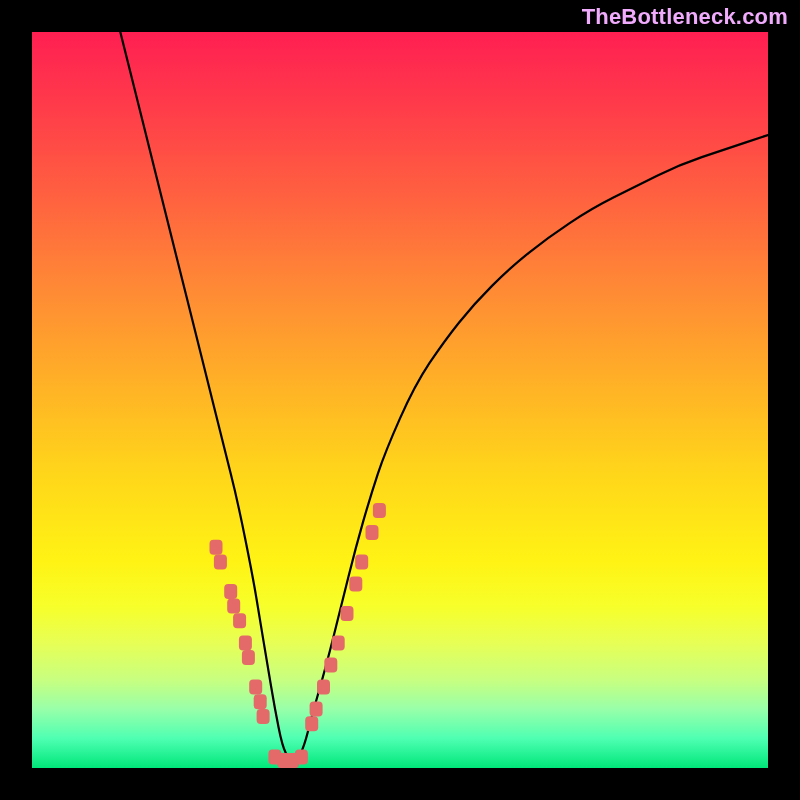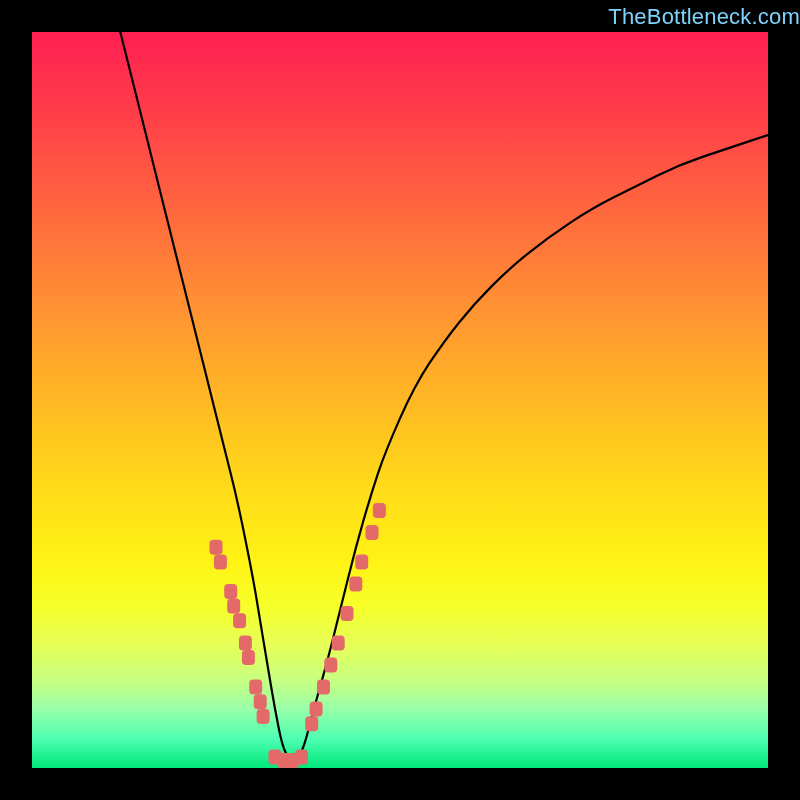--- a/index.html
+++ b/index.html
@@ -37,25 +37,25 @@
       #e7ff55 83%,
       #c8ff80 88%,
       #98ffa9 92%,
       #4effb2 96%,
       #00e77a 100%
     );
   }
   .watermark {
     position: absolute;
     top: 4px;
-    right: 0;
+    right: 12px;
     font-family: Arial, Helvetica, sans-serif;
     font-size: 22px;
-    font-weight: 400;
-    color: #7dd3fc;
+    font-weight: 700;
+    color: #f0abfc;
     letter-spacing: 0.2px;
     user-select: none;
   }
   svg.curve {
     position: absolute;
     left: 0;
     top: 0;
     width: 736px;
     height: 736px;
   }

